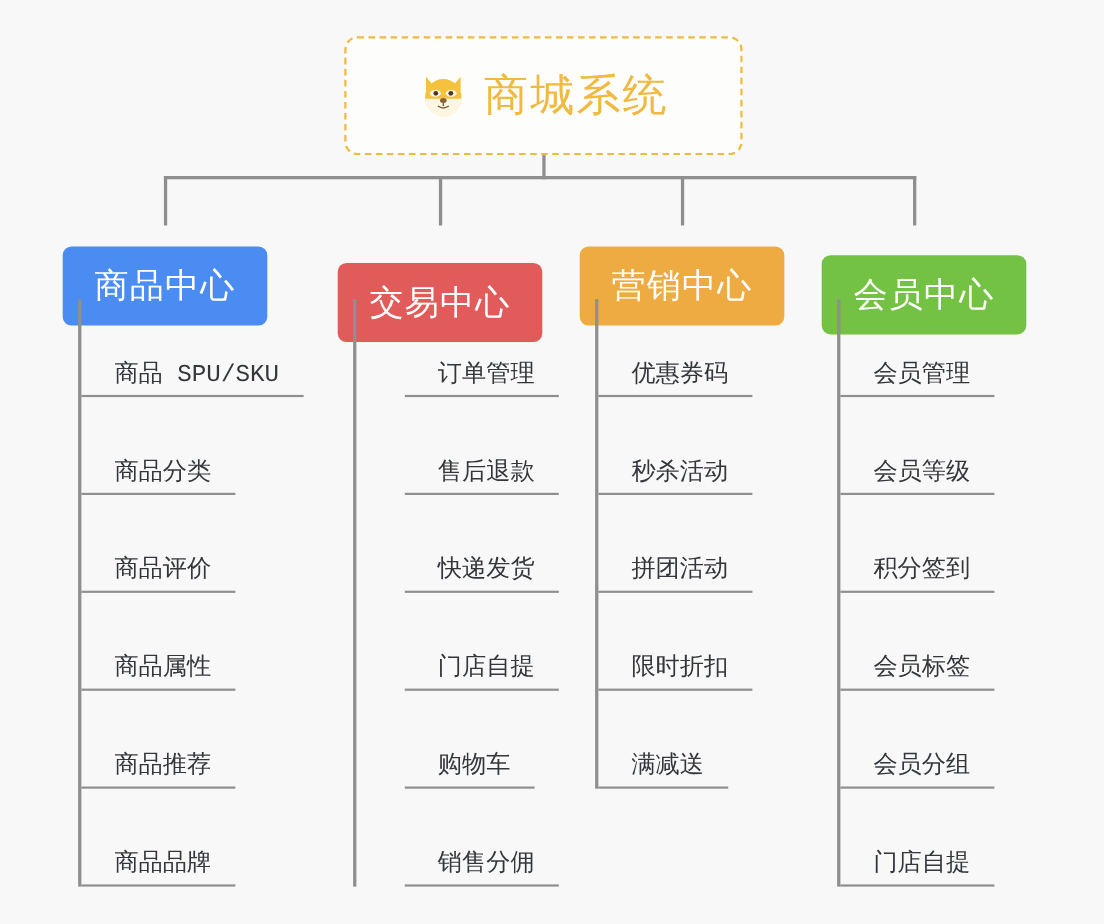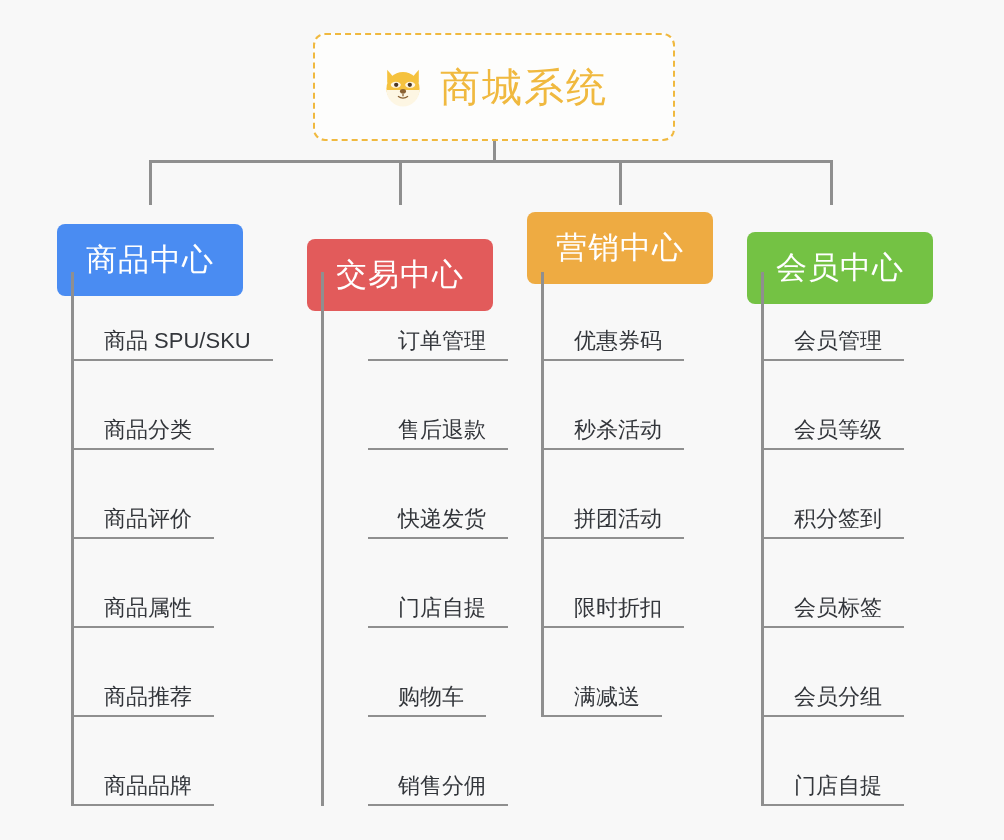--- a/index.html
+++ b/index.html
@@ -93,20 +93,21 @@
   .leaf-label {
     display: inline-block;
     font-size: 22px;
     color: #33363b;
     padding-left: 30px;
     padding-right: 22px;
     padding-bottom: 5px;
     border-bottom: 2px solid #8f8f8f;
     white-space: nowrap;
     line-height: 1.25;
+    font-family: Liberation Mono, monospace;
   }
 </style>
 </head>
 <body style="background: rgb(248, 248, 248);">
 
 <div id="mindmap">
 
   <div class="root-node" style="border-color: rgb(240, 185, 63);">
     <span class="root-emoji">
       <svg viewBox="0 0 64 64" width="46" height="46" aria-hidden="true">
@@ -134,21 +135,21 @@
   <div class="conn conn-v" style="left: 399px; top: 160px; height: 45px; background: rgb(143, 143, 143);"></div>
   <div class="conn conn-v" style="left: 619px; top: 160px; height: 45px; background: rgb(143, 143, 143);"></div>
   <div class="conn conn-v" style="left: 830px; top: 160px; height: 45px; background: rgb(143, 143, 143);"></div>
 
   <div class="branch" style="left: 57px; top: 205px; background: rgb(74, 140, 242);">
     <span>商品中心</span>
   </div>
   <div class="branch" style="left: 307px; top: 220px; background: rgb(226, 91, 91);">
     <span>交易中心</span>
   </div>
-  <div class="branch" style="left: 527px; top: 193px; background: rgb(238, 171, 66);">
+  <div class="branch" style="left: 527px; top: 205px; background: rgb(238, 171, 66);">
     <span>营销中心</span>
   </div>
   <div class="branch" style="left: 747px; top: 213px; background: rgb(116, 194, 68);">
     <span>会员中心</span>
   </div>
 
   <div class="leaf-col" style="left:71px;">
     <div class="leaf-item">
         <span class="leaf-label">商品 SPU/SKU</span>
       </div>

